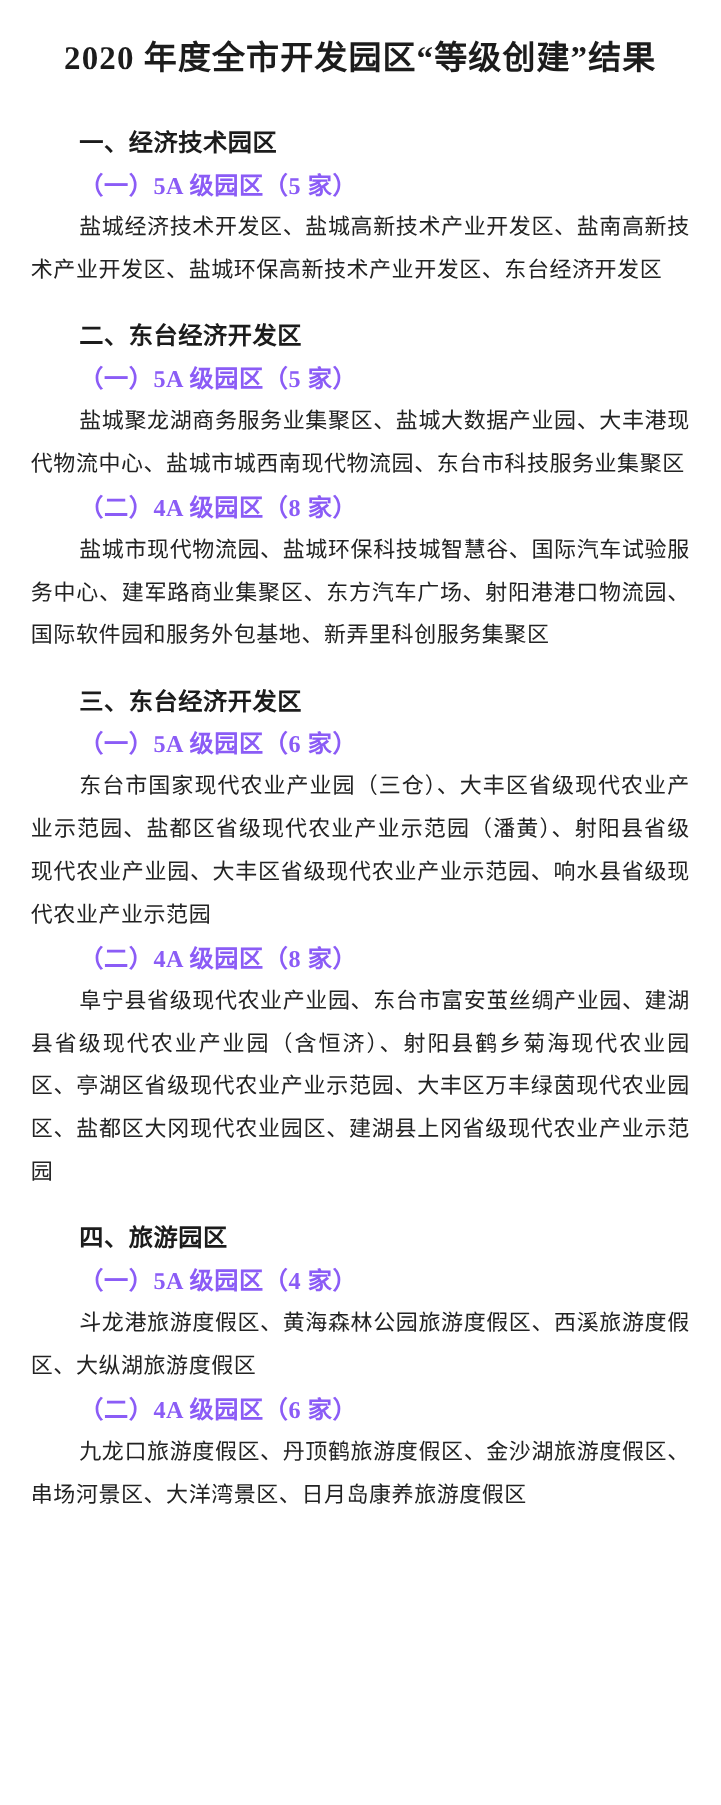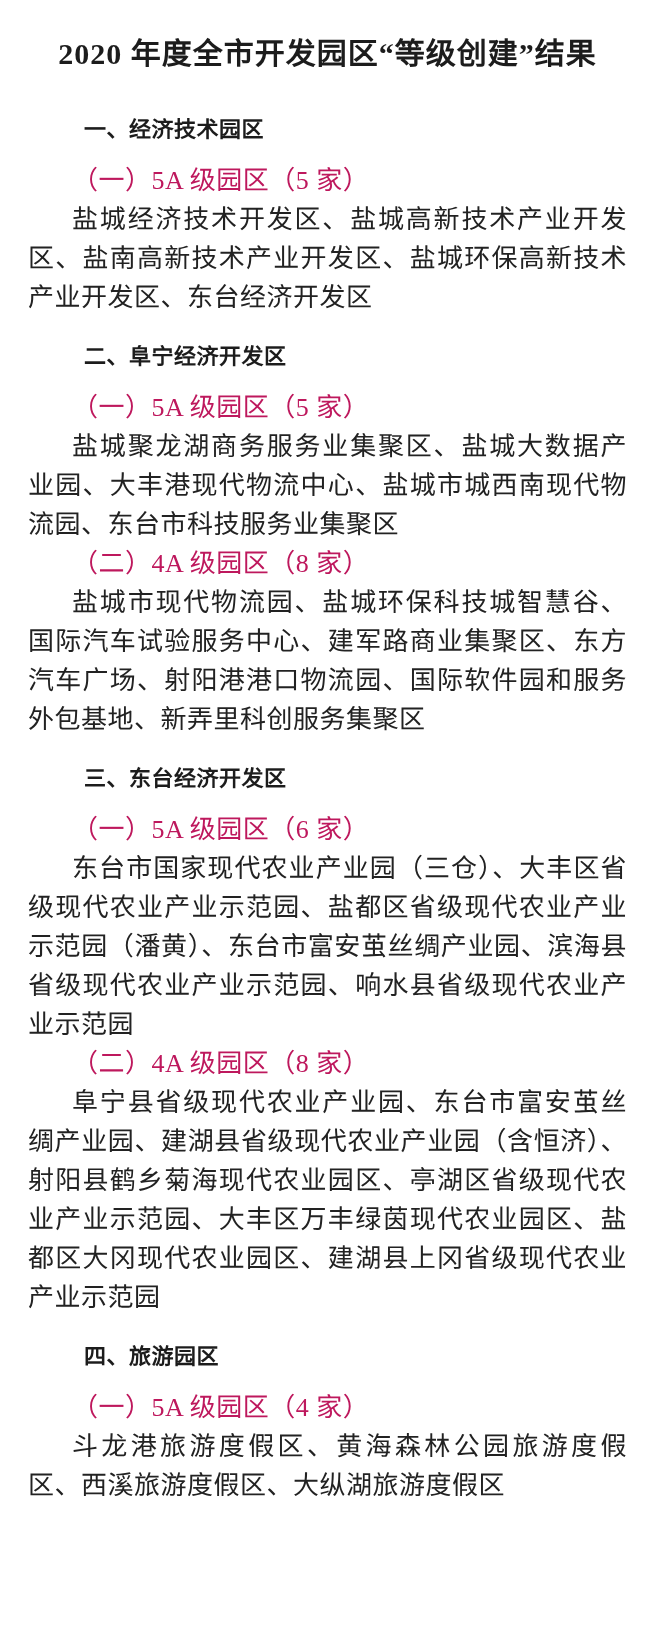--- a/index.html
+++ b/index.html
@@ -24,41 +24,41 @@
     line-height: 40px;
     font-weight: bold;
     text-align: center;
     letter-spacing: 1px;
     color: #1c1c1c;
   }
   .sec {
     margin-top: 20px;
   }
   .sec-heading {
-    margin: 12px;
+    margin: 0;
     font-family: "Liberation Sans", "DejaVu Sans", sans-serif;
     font-size: 22px;
     line-height: 39px;
     font-weight: bold;
     text-indent: 44px;
     color: #1c1c1c;
     letter-spacing: 0.5px;
   }
   .grade-label {
     margin: 0;
-    font-size: 26px;
+    font-size: 22px;
     line-height: 39px;
-    font-weight: normal;
+    font-weight: bold;
     text-indent: 44px;
-    color: #be185d;
+    color: #8b5cf6;
     letter-spacing: 0.5px;
   }
   .park-list {
     margin: 0;
-    font-size: 26px;
+    font-size: 20px;
     line-height: 39px;
     text-indent: 44px;
     text-align: justify;
     color: #222222;
     letter-spacing: 0.5px;
   }
 </style>
 </head>
 <body>
 
@@ -66,34 +66,36 @@
 
   <h1 class="doc-title">2020 年度全市开发园区“等级创建”结果</h1>
 
   <section class="sec">
     <h2 class="sec-heading">一、经济技术园区</h2>
     <p class="grade-label">（一）5A 级园区（5 家）</p>
     <p class="park-list">盐城经济技术开发区、盐城高新技术产业开发区、盐南高新技术产业开发区、盐城环保高新技术产业开发区、东台经济开发区</p>
   </section>
 
   <section class="sec">
-    <h2 class="sec-heading">二、阜宁经济开发区</h2>
+    <h2 class="sec-heading">二、东台经济开发区</h2>
     <p class="grade-label">（一）5A 级园区（5 家）</p>
     <p class="park-list">盐城聚龙湖商务服务业集聚区、盐城大数据产业园、大丰港现代物流中心、盐城市城西南现代物流园、东台市科技服务业集聚区</p>
     <p class="grade-label">（二）4A 级园区（8 家）</p>
     <p class="park-list">盐城市现代物流园、盐城环保科技城智慧谷、国际汽车试验服务中心、建军路商业集聚区、东方汽车广场、射阳港港口物流园、国际软件园和服务外包基地、新弄里科创服务集聚区</p>
   </section>
 
   <section class="sec">
     <h2 class="sec-heading">三、东台经济开发区</h2>
     <p class="grade-label">（一）5A 级园区（6 家）</p>
-    <p class="park-list">东台市国家现代农业产业园（三仓）、大丰区省级现代农业产业示范园、盐都区省级现代农业产业示范园（潘黄）、东台市富安茧丝绸产业园、滨海县省级现代农业产业示范园、响水县省级现代农业产业示范园</p>
+    <p class="park-list">东台市国家现代农业产业园（三仓）、大丰区省级现代农业产业示范园、盐都区省级现代农业产业示范园（潘黄）、射阳县省级现代农业产业园、大丰区省级现代农业产业示范园、响水县省级现代农业产业示范园</p>
     <p class="grade-label">（二）4A 级园区（8 家）</p>
     <p class="park-list">阜宁县省级现代农业产业园、东台市富安茧丝绸产业园、建湖县省级现代农业产业园（含恒济）、射阳县鹤乡菊海现代农业园区、亭湖区省级现代农业产业示范园、大丰区万丰绿茵现代农业园区、盐都区大冈现代农业园区、建湖县上冈省级现代农业产业示范园</p>
   </section>
 
   <section class="sec">
     <h2 class="sec-heading">四、旅游园区</h2>
     <p class="grade-label">（一）5A 级园区（4 家）</p>
     <p class="park-list">斗龙港旅游度假区、黄海森林公园旅游度假区、西溪旅游度假区、大纵湖旅游度假区</p>
+    <p class="grade-label">（二）4A 级园区（6 家）</p>
+    <p class="park-list">九龙口旅游度假区、丹顶鹤旅游度假区、金沙湖旅游度假区、串场河景区、大洋湾景区、日月岛康养旅游度假区</p>
   </section>
 
 </div>
 
 </body></html>

